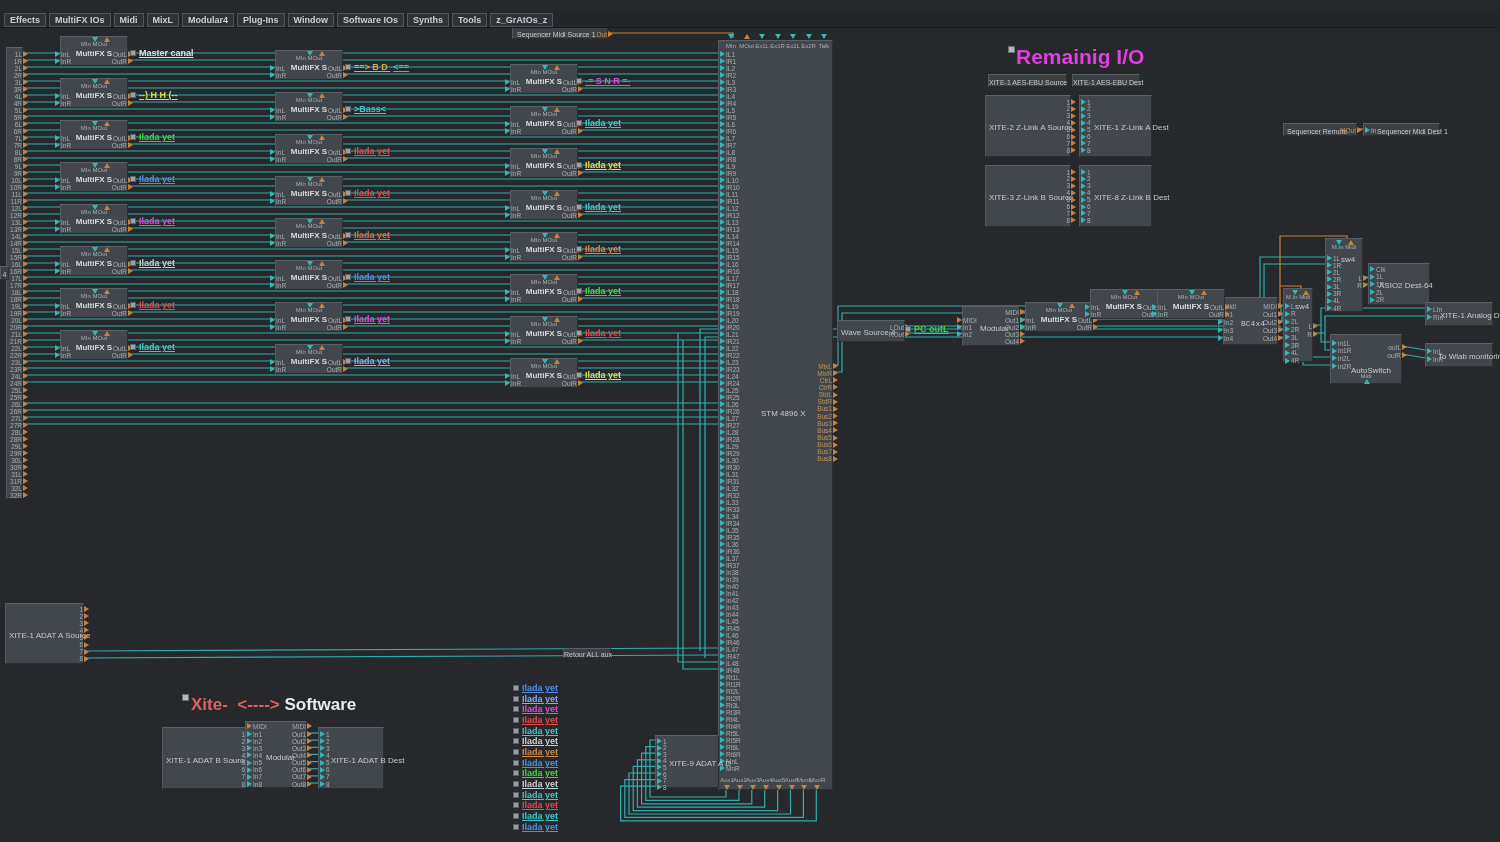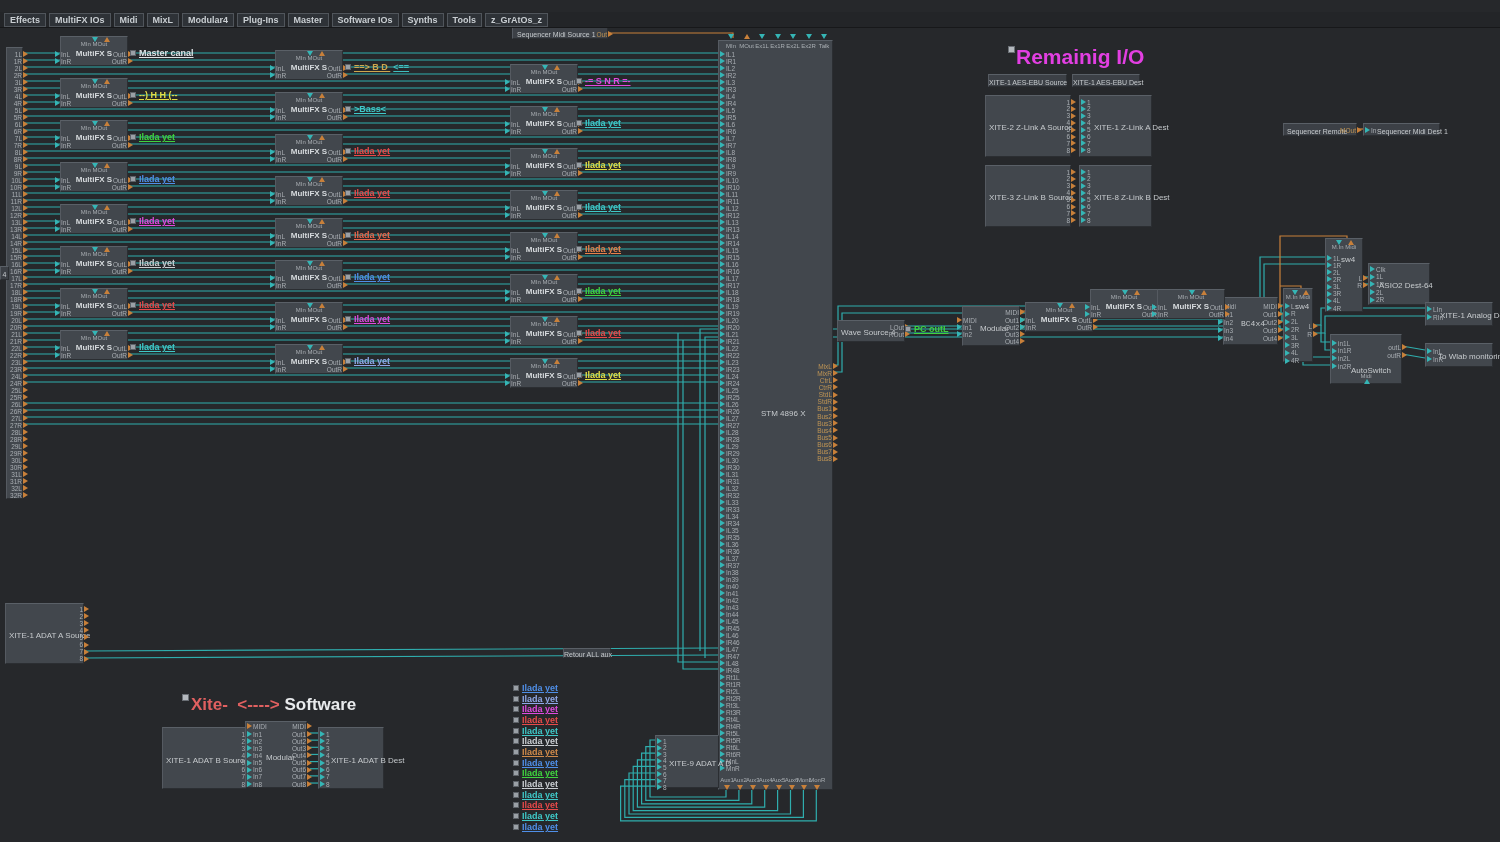--- a/index.html
+++ b/index.html
@@ -40,21 +40,21 @@
 <body>
 
 <div id="stage">
   <div id="menubar">
       <div class="menu-item">Effects</div>
       <div class="menu-item">MultiFX IOs</div>
       <div class="menu-item">Midi</div>
       <div class="menu-item">MixL</div>
       <div class="menu-item">Modular4</div>
       <div class="menu-item">Plug-Ins</div>
-      <div class="menu-item">Master</div>
+      <div class="menu-item">Window</div>
       <div class="menu-item">Software IOs</div>
       <div class="menu-item">Synths</div>
       <div class="menu-item">Tools</div>
       <div class="menu-item">z_GrAtOs_z</div>
     </div>
 <svg width="1500" height="842" id="wires">
       <polyline points="23,53 718,53" fill="none" stroke="#2fadad" stroke-width="1.2"></polyline>
       <polyline points="23,60 718,60" fill="none" stroke="#2fadad" stroke-width="1.2"></polyline>
       <polyline points="23,67 718,67" fill="none" stroke="#2fadad" stroke-width="1.2"></polyline>
       <polyline points="23,74 718,74" fill="none" stroke="#2fadad" stroke-width="1.2"></polyline>

